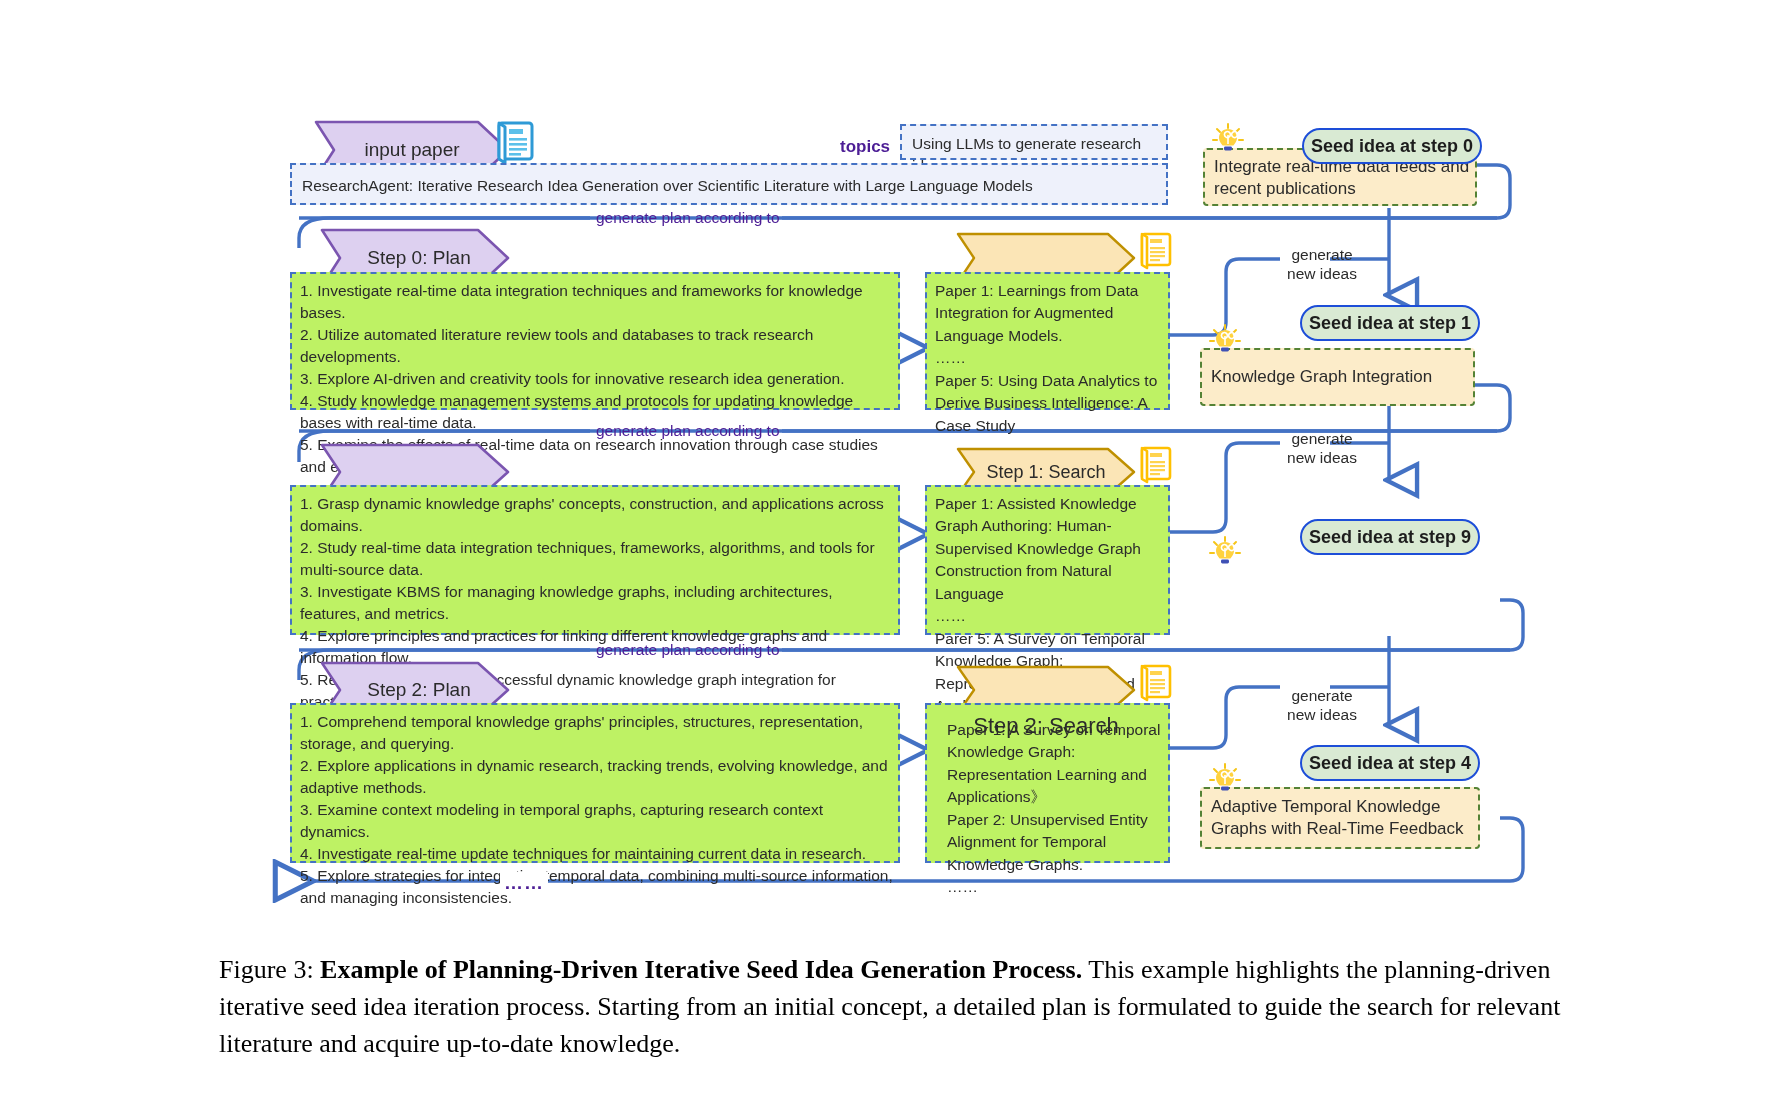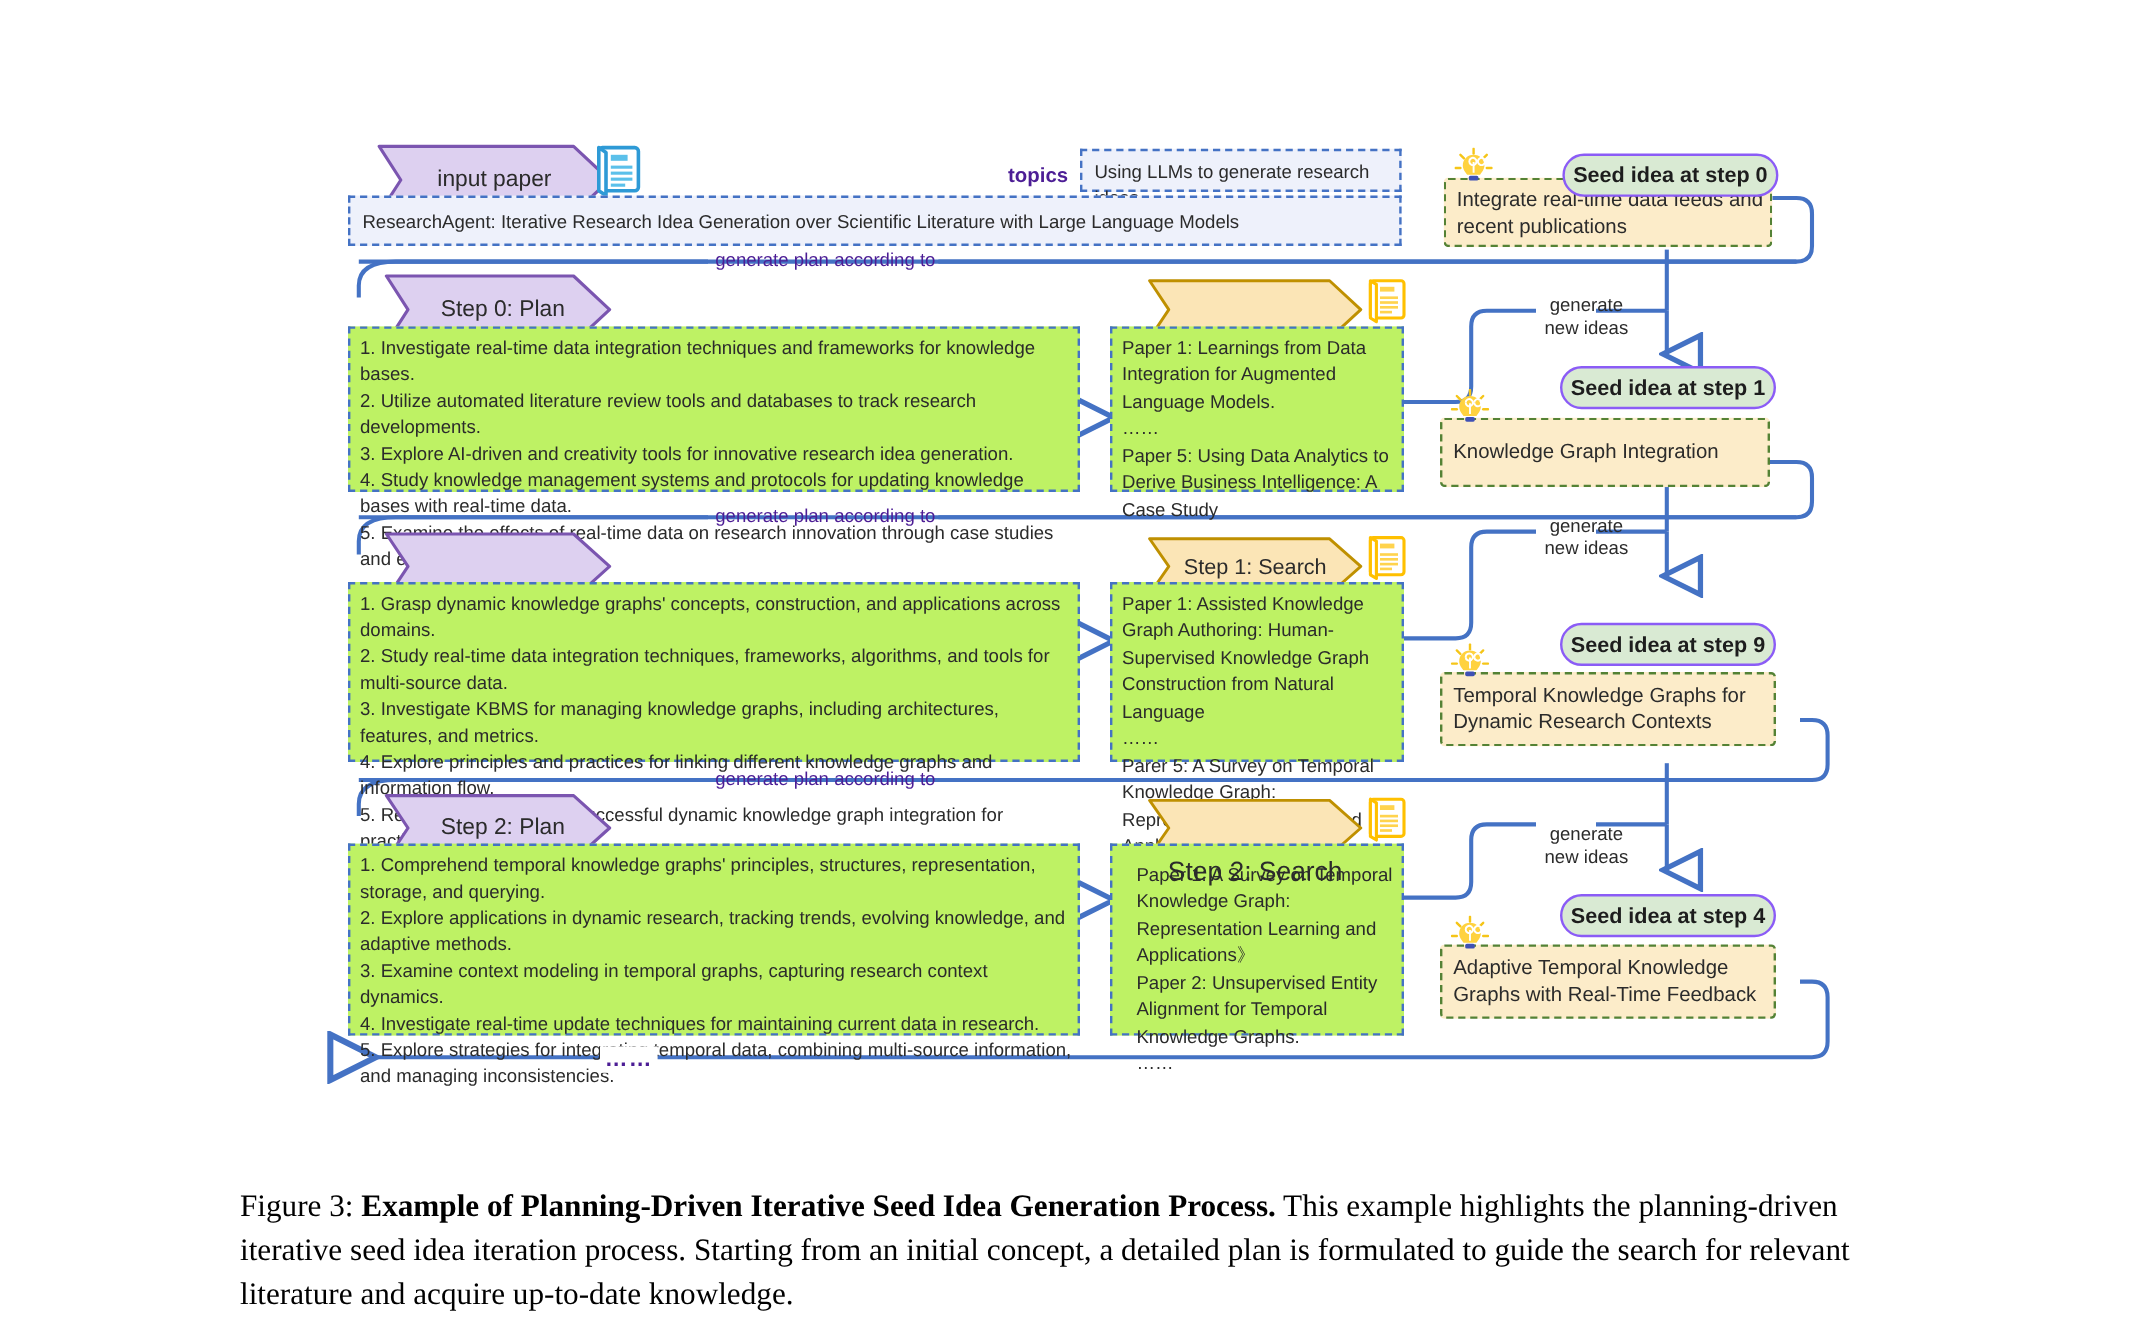--- a/index.html
+++ b/index.html
@@ -25,38 +25,38 @@
   .dbox-blue-fill{background:#eef1fb;border:2px dashed #4472c4;}
   .dbox-green{border:2px dashed #548235;background:#fcecc9;border-radius:4px;}
   .dbox-txt{
     position:absolute;box-sizing:border-box;
     font-size:15.5px;line-height:1.42;color:#2b2b2b;
   }
 
   
   .pill{
     position:absolute;box-sizing:border-box;
-    background:#d9ead3;border:2px solid #8b5cf6;border-radius:22px;
+    background:#d9ead3;border:2px solid #1d4ed8;border-radius:22px;
     display:flex;align-items:center;justify-content:center;
     font-weight:bold;font-size:18px;color:#1d1d1d;white-space:nowrap;z-index:8;
   }
 
   
   .lbl{position:absolute;font-size:15.5px;color:#4c1d95;white-space:nowrap;}
   .lbl-bold{font-weight:bold;}
   .lbl-c{position:absolute;font-size:15.5px;color:#2b2b2b;text-align:center;line-height:1.25;}
 
   
   svg.ov{position:absolute;left:0;top:0;width:1786px;height:1104px;overflow:visible;pointer-events:none;}
 
   
   #caption{
-    position:absolute;left:200px;top:952px;width:1390px;
+    position:absolute;left:219px;top:952px;width:1390px;
     font-family:"Liberation Serif","DejaVu Serif",serif;
-    font-size:26px;line-height:1.42;color:#000;margin-top:35px;
+    font-size:26px;line-height:1.42;color:#000;
   }
   #caption b{font-weight:bold;}
 
   
   .ico{position:absolute;}
 </style>
 </head>
 <body>
 
 <div id="figure">
@@ -253,23 +253,20 @@
 ……
 Parer 5: A Survey on Temporal Knowledge Graph: Representation Learning and Applications</div>
   </div>
 
   <div class="lbl-c" style="left:1268px;top:429px;width:108px;">
     <div>generate</div>
     <div>new ideas</div>
   </div>
 
   <div class="pill" style="left:1300px;top:519px;width:180px;height:36px;">Seed idea at step 9</div>
-  <div class="dbox-green abs" style="left:1200px;top:560px;width:280px;height:62px;">
-    <div class="dbox-txt" style="left:9px;top:7px;width:264px;font-size:17px;line-height:1.32;">Temporal Knowledge Graphs for Dynamic Research Contexts</div>
-  </div>
   <svg class="ico" style="left:1209px;top:536px;" width="32" height="34" viewBox="0 0 32 34">
     <g stroke="#f5c518" stroke-width="2" stroke-linecap="round">
       <line x1="16" y1="1" x2="16" y2="5"></line>
         <line x1="5" y1="6" x2="8" y2="9"></line>
       <line x1="27" y1="6" x2="24" y2="9"></line>
         <line x1="1" y1="17" x2="5" y2="17"></line>
       <line x1="31" y1="17" x2="27" y2="17"></line>
     </g>
     <path d="M16,6 C10.8,6 7,10 7,15 C7,18.4 9.2,20.6 10.6,22.6 L21.4,22.6 C22.8,20.6 25,18.4 25,15 C25,10 21.2,6 16,6 Z" fill="#ffd23f"></path>
     <rect x="12" y="23.5" width="8" height="4" rx="1.4" fill="#3f51b5"></rect>

